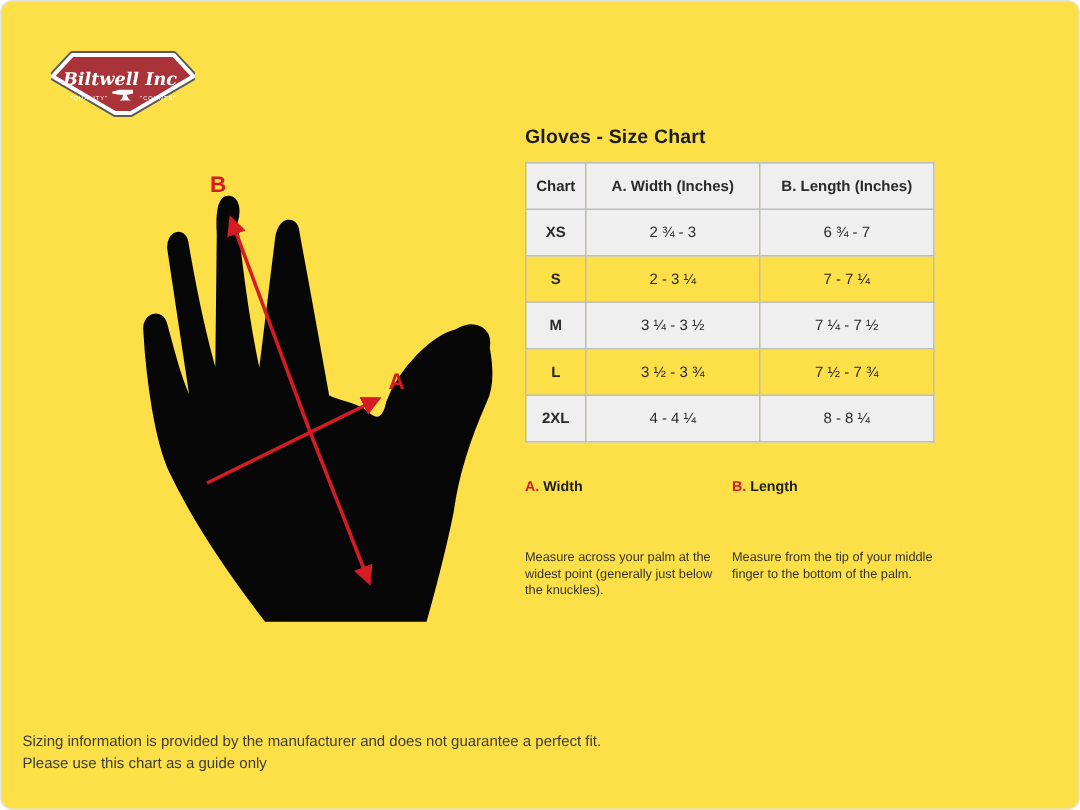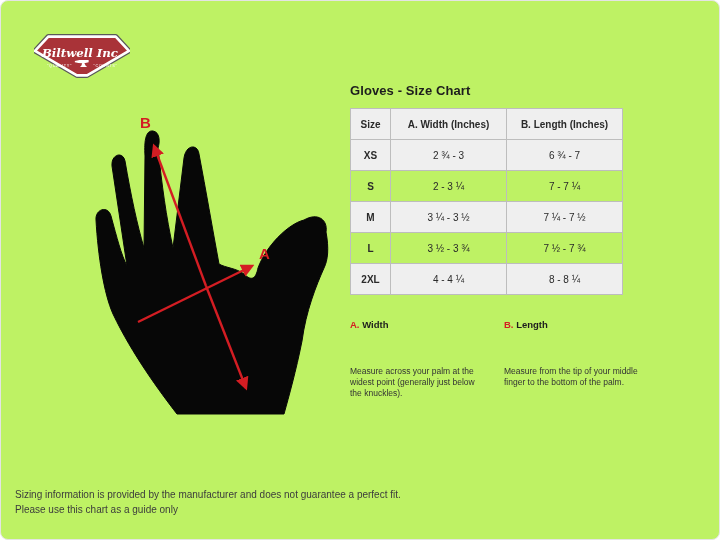--- a/index.html
+++ b/index.html
@@ -1,19 +1,19 @@
 <!DOCTYPE html>
 <html style="--accent-red: #d41d23; --logo-red: #a93338; --table-border: #bdbdbd; --row-alt-bg: #efefef;"><head>
 <meta charset="utf-8">
 <style>
   html,body{margin:0;padding:0;background:#fff;}
   *{box-sizing:border-box;}
   body{font-family:"Liberation Sans", sans-serif;color:#1d1d1d;}
   .card{
-    position:relative;width:720px;height:540px;background:#bef264;
+    position:relative;width:720px;height:540px;background:#fde047;
     border:1px solid #e4e4e4;border-radius:8px;overflow:hidden;
   }
   
   .logo{position:absolute;left:33px;top:33px;width:96px;height:44px;}
   
   .hand-figure{position:absolute;left:55px;top:95px;width:280px;height:350px;}
   
   .panel{position:absolute;left:349px;top:82px;width:278px;}
   .panel-title{font-size:13px;font-weight:bold;letter-spacing:.1px;margin:0 0 10px 0;color:#1d1d1d;}
   table.size-table{border-collapse:collapse;table-layout:fixed;width:272px;}
@@ -23,21 +23,21 @@
     font-size:10px;height:31px;padding:0 2px;color:#2a2a2a;
   }
   table.size-table thead th{background:var(--row-alt-bg,#efefef);font-weight:bold;font-size:10px;}
   table.size-table col.c-size{width:40px;}
   table.size-table col.c-w{width:116px;}
   table.size-table col.c-l{width:116px;}
   table.size-table tbody th{font-weight:bold;}
   table.size-table tbody tr:nth-child(odd){background:var(--row-alt-bg,#efefef);}
   .measure{margin-top:24px;}
   .measure-title{font-size:13px;font-weight:bold;margin:0 0 12px 0;}
-  .measure-items{display:grid;grid-template-columns:138px 134px;column-gap:16px;}
+  .measure-items{display:grid;grid-template-columns:138px 134px;column-gap:0;}
   .m-head{font-size:9.5px;font-weight:bold;margin-bottom:4px;}
   .m-letter{color:var(--accent-red,#c9262c);}
   .m-desc{font-size:8.5px;line-height:1.3;color:#333;margin-top:36px;}
   
   .footer{position:absolute;left:14px;top:487px;font-size:10px;line-height:1.45;color:#3c3c3c;}
 </style>
 </head>
 <body>
 
 <div class="card">
@@ -93,21 +93,21 @@
     <h2 class="panel-title">Gloves - Size Chart</h2>
 
     <table class="size-table">
       <colgroup>
           <col class="c-size">
           <col class="c-w">
           <col class="c-l">
         </colgroup>
       <thead>
         <tr>
-          <th>Size</th>
+          <th>Chart</th>
           <th>A. Width (Inches)</th>
           <th>B. Length (Inches)</th>
         </tr>
       </thead>
       <tbody>
         <tr>
           <th>XS</th>
           <td>2 ¾ - 3</td>
           <td>6 ¾ - 7</td>
         </tr>

